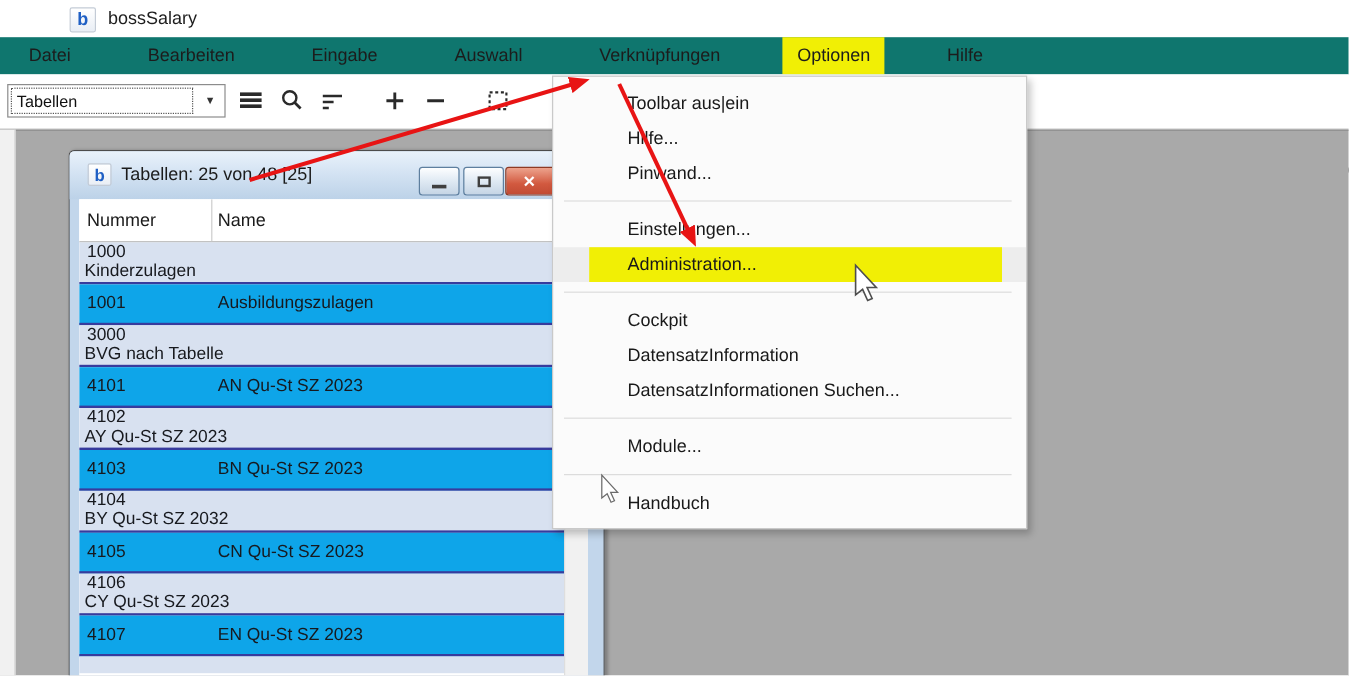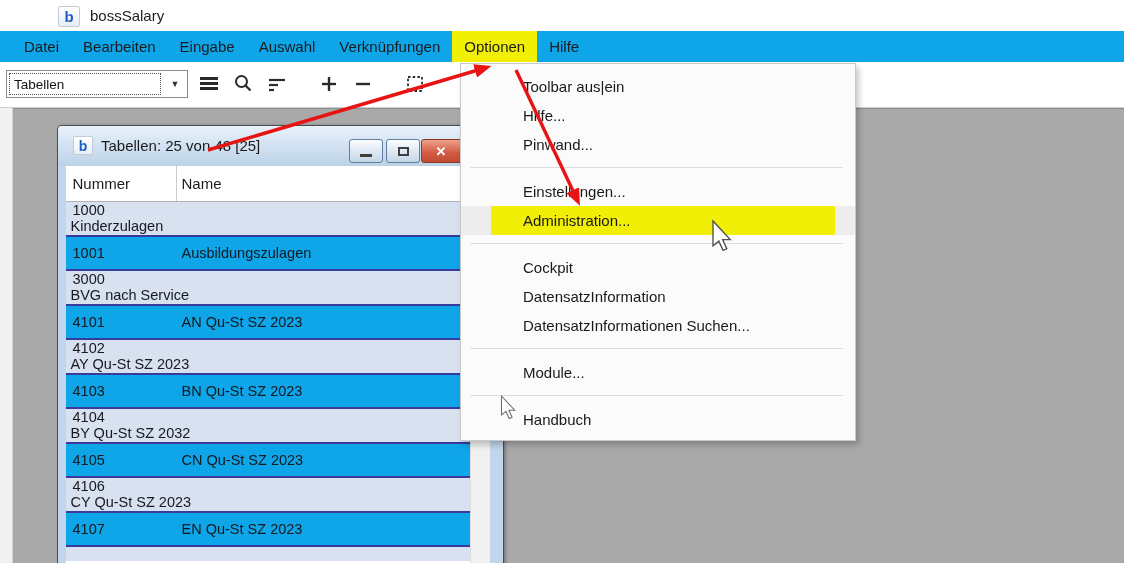--- a/index.html
+++ b/index.html
@@ -12,22 +12,22 @@
   
   .app-titlebar { position:absolute; left:0; top:0; width:100%; height:31px; background:#fff; }
   .b-logo {
     display:flex; align-items:center; justify-content:center;
     background:linear-gradient(#ffffff,#e9eef5); border:1px solid #c3cbd6; border-radius:2px;
     color:#1f5fc4; font-weight:bold; font-family:"Liberation Sans",sans-serif;
   }
   .app-logo { position:absolute; left:58px; top:6px; width:22px; height:21px; font-size:15px; }
   .app-title { position:absolute; left:90px; top:7px; font-size:15px; color:#1e1e1e; }
   
-  .menubar { position:absolute; left:0; top:31px; width:100%; height:31px; background:#0ea5e9;
-             display:flex; align-items:stretch; padding-left:12px; }
+  .menubar { position:absolute; left:0; top:31px; width:100%; height:31px; background:#0f766e;
+             display:flex; align-items:stretch; padding-left:12px;gap:40px; }
   .mb-item { display:flex; align-items:center; padding:0 12px; font-size:15px; color:#1c1c1c; }
   .mb-hl { background:var(--hl,#f1ef05); }
   
   .toolbar { position:absolute; left:0; top:62px; width:100%; height:46px; background:#fff;
              border-bottom:1px solid #cfcfcf; }
   .combo { position:absolute; left:6px; top:8px; width:182px; height:28px;
            border:1px solid #8c8c8c; background:#fff; display:flex; align-items:stretch; }
   .combo-text { flex:1; margin:2px; border:1px dotted #555; font-size:13.5px; color:#111;
                 display:flex; align-items:center; padding-left:4px; }
   .combo-arrow { width:24px; display:flex; align-items:center; justify-content:center;
@@ -194,21 +194,21 @@
           <div class="grid-row row-blue">
             <div class="cell-num">1000</div>
             <div class="cell-name">Kinderzulagen</div>
           </div>
           <div class="grid-row row-white">
             <div class="cell-num">1001</div>
             <div class="cell-name">Ausbildungszulagen</div>
           </div>
           <div class="grid-row row-blue">
             <div class="cell-num">3000</div>
-            <div class="cell-name">BVG nach Service</div>
+            <div class="cell-name">BVG nach Tabelle</div>
           </div>
           <div class="grid-row row-white">
             <div class="cell-num">4101</div>
             <div class="cell-name">AN Qu-St SZ 2023</div>
           </div>
           <div class="grid-row row-blue">
             <div class="cell-num">4102</div>
             <div class="cell-name">AY Qu-St SZ 2023</div>
           </div>
           <div class="grid-row row-white">

